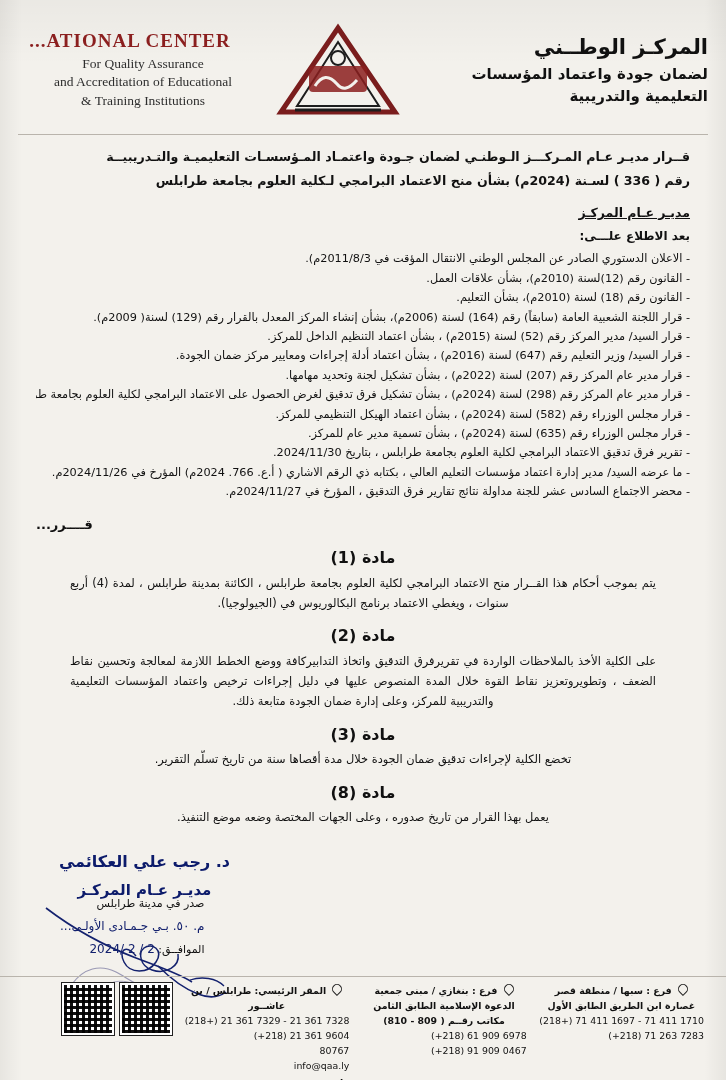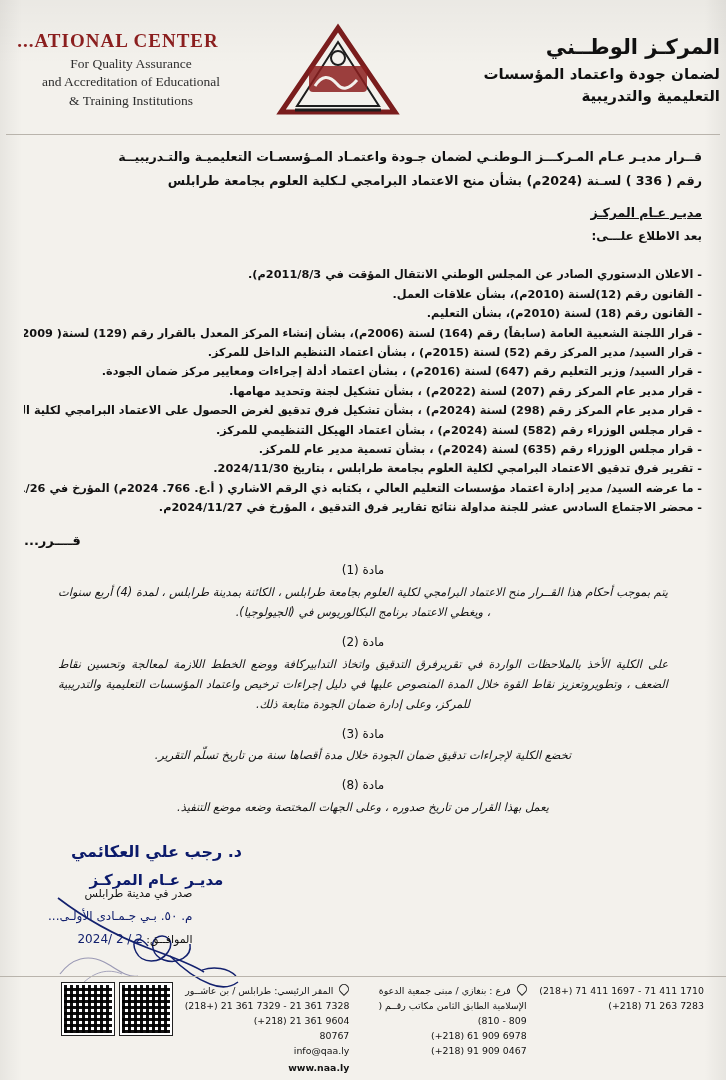--- a/index.html
+++ b/index.html
@@ -11,21 +11,21 @@
     overflow:hidden;
   }
   .page{
     position:relative;
     width:726px;height:1080px;
     background:#f3f1ec;
     background-image:
       linear-gradient(180deg, rgba(0,0,0,0.035) 0%, rgba(0,0,0,0) 6%),
       linear-gradient(90deg, rgba(0,0,0,0.05) 0%, rgba(0,0,0,0) 3%, rgba(0,0,0,0) 97%, rgba(0,0,0,0.05) 100%);
     box-sizing:border-box;
-    padding:0 6px;
+    padding:0 18px;
   }
   
   .header{
     position:relative;
     height:120px;
     display:flex;
     align-items:center;
     justify-content:space-between;
     padding-top:10px;
   }
@@ -102,49 +102,47 @@
     margin-top:10px;
     text-align:right;
     text-decoration:underline;
   }
   .after{
     font-weight:bold;
     font-size:12px;
     margin-top:4px;
   }
   .items{
-    margin-top:18px;
-    font-weight:bold;
+    margin-top:2px;
   }
   .items .it{
     text-align:right;
     font-size:11.3px;
     line-height:1.72;
     white-space:nowrap;
     overflow:hidden;
   }
   .centerword{
     text-align:left;
     font-weight:bold;
     font-size:13px;
     letter-spacing:3px;
     margin:12px 0 6px 0;
   }
   .article-h{
     text-align:center;
-    font-weight:normal;
-    font-size:12px;
+    font-weight:bold;
+    font-size:16px;
     margin:10px 0 2px 0;
   }
   .article-p{
     text-align:center;
     font-size:11.4px;
     line-height:1.75;
     margin:0 34px;
-    font-style:italic;
   }
   .article-p.just{
     text-align:justify;
     text-align-last:center;
   }
   
   .signature-area{
     position:relative;
     height:180px;
     margin-top:18px;
@@ -197,21 +195,21 @@
     display:flex;
     direction:rtl;
     padding:6px 16px 0 16px;
     box-sizing:border-box;
     font-size:9.4px;
     line-height:1.6;
     color:#111;
   }
   .fcol{flex:1;padding:0 6px;text-align:right;}
   .fcol.qr{flex:0 0 150px;display:flex;align-items:flex-start;gap:6px;direction:rtl;}
-  .fcol .ft{font-weight:normal;}
+  .fcol .ft{font-weight:bold;text-align:center;}
   .fcol .num{direction:ltr;text-align:right;unicode-bidi:plaintext;}
   .qrbox{width:48px;height:48px;background:
     repeating-linear-gradient(0deg,#111 0 3px,#fff 3px 6px),
     repeating-linear-gradient(90deg,#111 0 3px,transparent 3px 6px);
     background-blend-mode:multiply;
     border:2px solid #fff;
     outline:1px solid #222;
   }
   .web{font-weight:bold;margin-top:2px;}
   .pin-ico{display:inline-block;width:8px;height:8px;border-radius:50% 50% 50% 0;transform:rotate(-45deg);border:1px solid #222;margin-left:3px;}
@@ -332,20 +330,24 @@
           <path d="M40,56 C52,44 66,40 80,46" fill="none" stroke="#2b2b6e" stroke-width="1" opacity=".7"></path>
         </svg>
       </div>
     </div>
 
   </div>
 
   <div class="footer">
 
     <div class="fcol">
+      <div class="ft">
+        <span class="pin-ico"></span>
+        <span>فرع : سبها / منطقة قصر غصارة ابن الطريق الطابق الأول</span>
+      </div>
       <div class="num">(218+) 71 411 1697 - 71 411 1710</div>
       <div class="num">(+218) 71 263 7283</div>
     </div>
 
     <div class="fcol">
       <div class="ft">
         <span class="pin-ico"></span>
         <span>فرع : بنغازي / مبنى جمعية الدعوة الإسلامية الطابق الثامن مكاتب رقــم ( 809 - 810)</span>
       </div>
       <div class="num">(+218) 61 909 6978</div>

